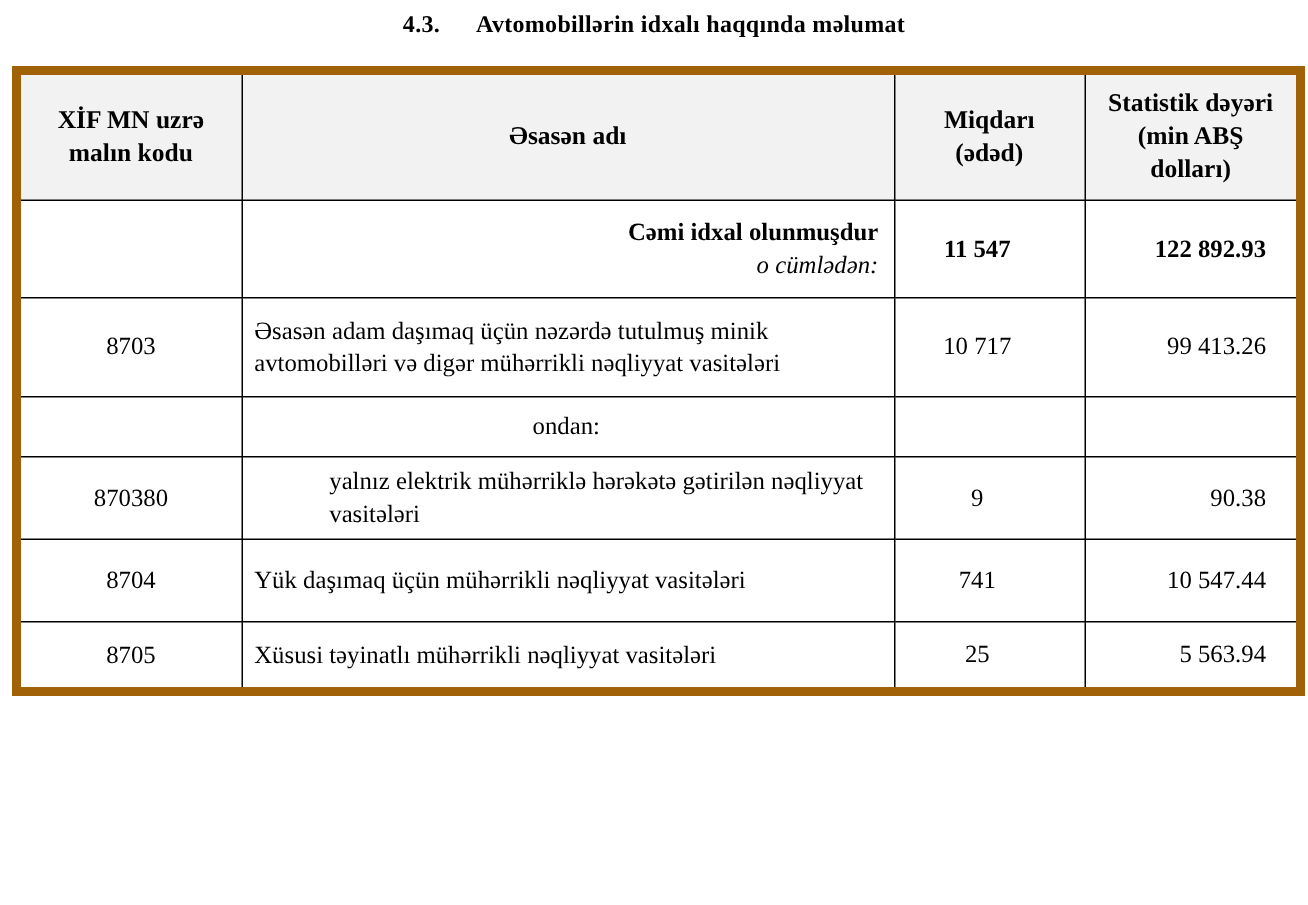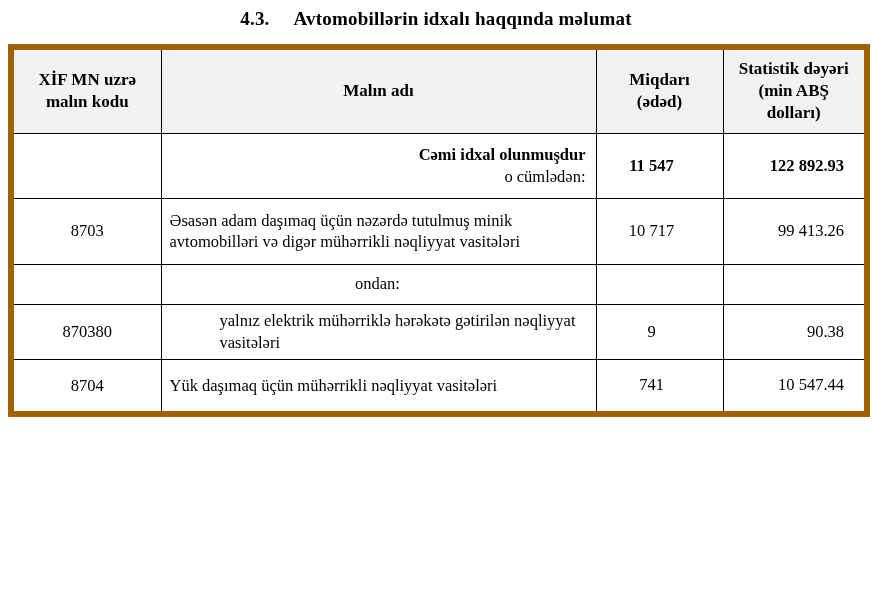--- a/index.html
+++ b/index.html
@@ -9,21 +9,21 @@
     font-family: "Liberation Serif", serif;
     color: #000000;
   }
   .page { position: relative; width: 872px; height: 603px; overflow: hidden; }
 
   .page-title {
     position: absolute;
     top: 8px; left: 0; width: 100%;
     text-align: center;
     font-weight: bold;
-    font-size: 19px;
+    font-size: 16px;
     letter-spacing: 0.2px;
   }
   .page-title .num { display: inline-block; margin-right: 24px; }
 
   table.data {
     position: absolute;
     left: 8px; top: 44px;
     width: 856px;
     border-collapse: collapse;
     table-layout: fixed;
@@ -46,21 +46,21 @@
     padding: 2px 4px;
   }
   .c-code { text-align: center; padding: 2px 6px; line-height: 1.3; }
   .c-name { text-align: left;  padding: 4px 10px 4px 8px; line-height: 1.3; }
   .c-qty  { text-align: center; padding: 2px 18px 2px 2px; }
   .c-val  { text-align: right; padding: 2px 20px 2px 18px; }
 
   tr.r-total td { height: 65px; }
   tr.r-total .c-name { text-align: right; }
   tr.r-total .name-main { font-weight: bold; display: block; }
-  tr.r-total .name-sub  { display: block; }
+  tr.r-total .name-sub  { font-style: italic; display: block; }
   tr.r-total .c-qty, tr.r-total .c-val { font-weight: bold; }
 
   tr.r-8702 td { height: 76px; }
   tr.r-8703 td { height: 66px; }
   tr.r-ondan td { height: 40px; margin-left: 12px; }
   tr.r-ondan .c-name { text-align: center; }
   tr.r-elec1 td { height: 59px; }
   tr.r-elec2 td { height: 55px; }
   tr.r-indent .c-name { padding-left: 58px; }
   tr.r-8704 td { height: 55px; }
@@ -80,21 +80,21 @@
       <col style="width:150px">
       <col style="width:435px">
       <col style="width:127px">
       <col style="width:144px">
     </colgroup>
 
     <tbody>
         <tr class="hdr">
       <th>XİF MN uzrə
 malın kodu</th>
-      <th>Malın adı</th>
+      <th>Əsasən adı</th>
       <th>Miqdarı
 (ədəd)</th>
       <th>Statistik dəyəri
 (min ABŞ
 dolları)</th>
     </tr>
 
     <tr class="r-total">
       <td class="c-code"></td>
       <td class="c-name">
@@ -128,16 +128,22 @@
       <td class="c-val">90.38</td>
     </tr>
 
     <tr class="r-8704">
       <td class="c-code">8704</td>
       <td class="c-name">Yük daşımaq üçün mühərrikli nəqliyyat vasitələri</td>
       <td class="c-qty">741</td>
       <td class="c-val">10 547.44</td>
     </tr>
 
+    <tr class="r-8705">
+      <td class="c-code">8705</td>
+      <td class="c-name">Xüsusi təyinatlı mühərrikli nəqliyyat vasitələri</td>
+      <td class="c-qty">25</td>
+      <td class="c-val">5 563.94</td>
+    </tr>
   </tbody>
     </table>
 
 </div>
 
 </body></html>

